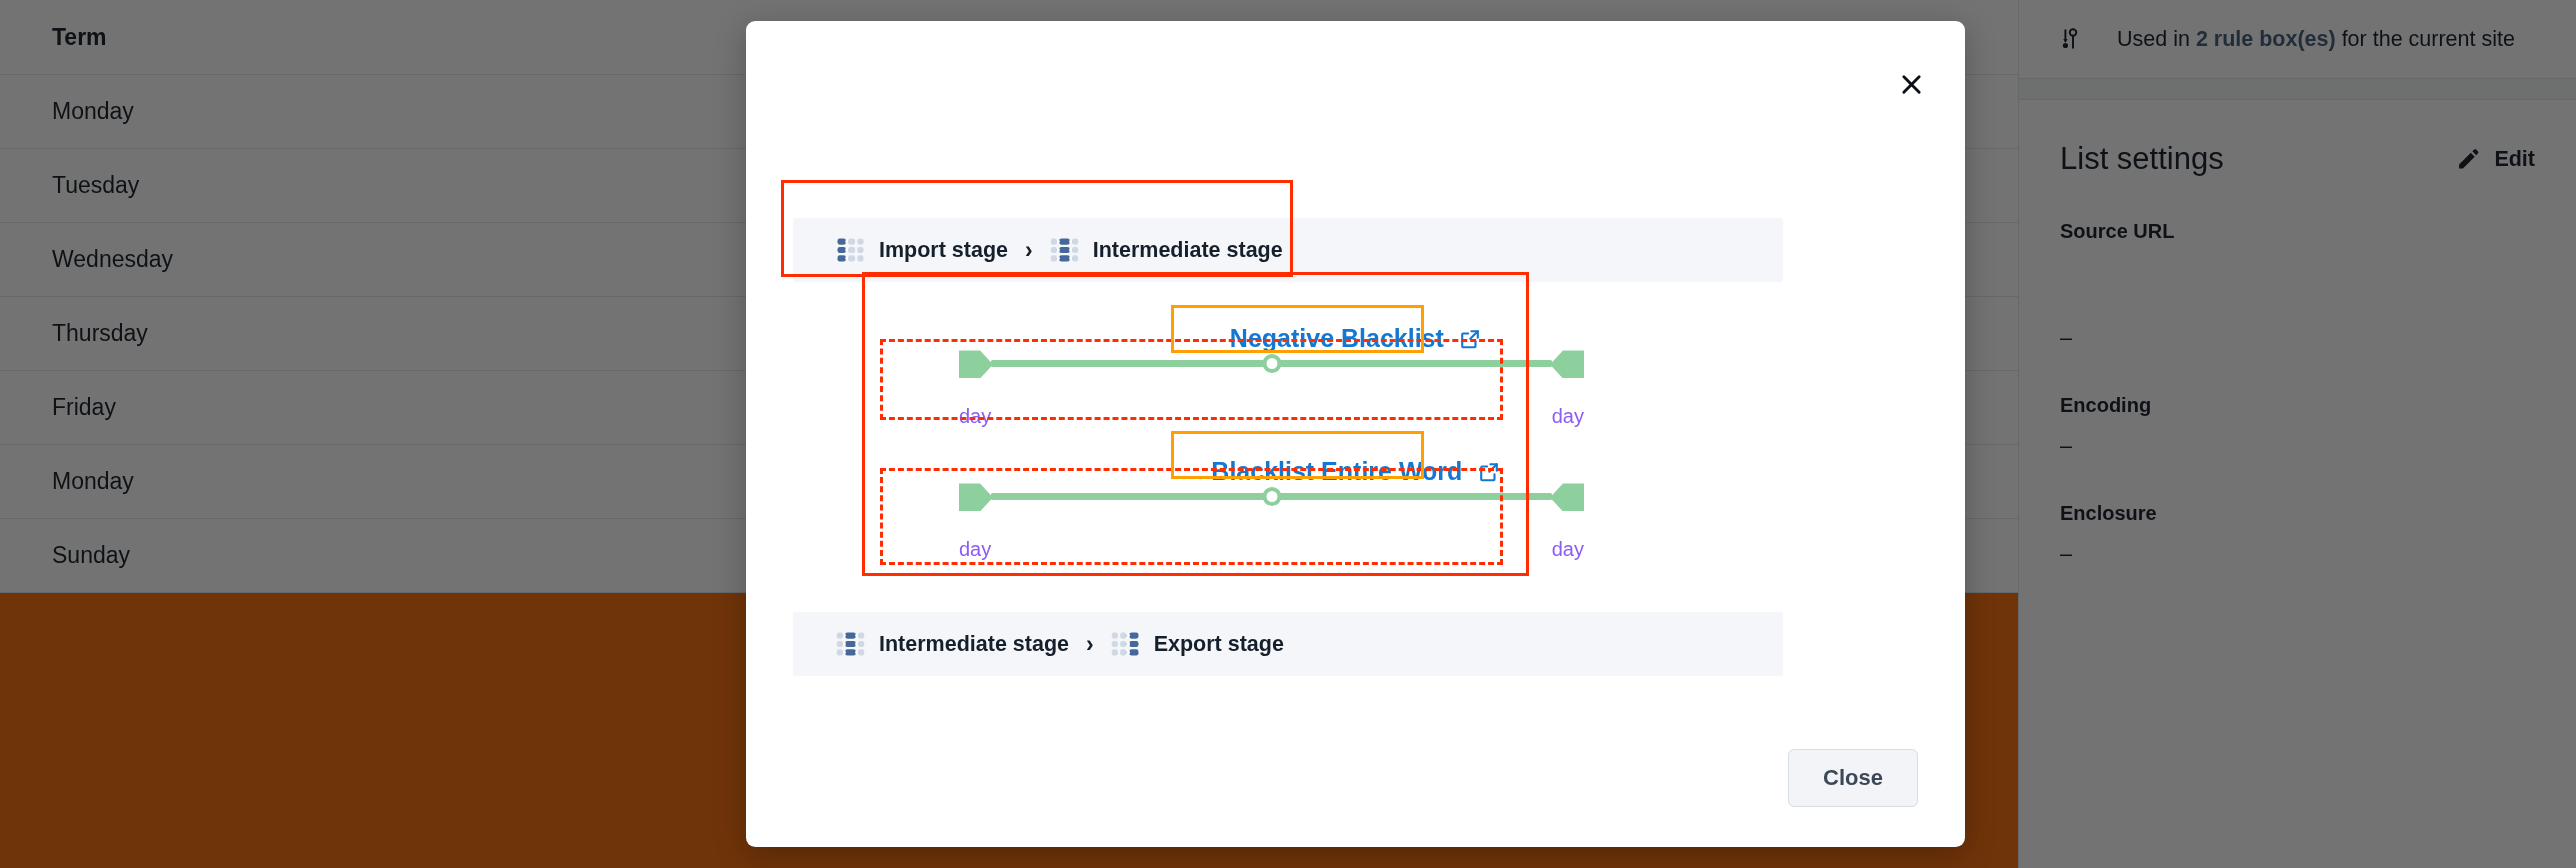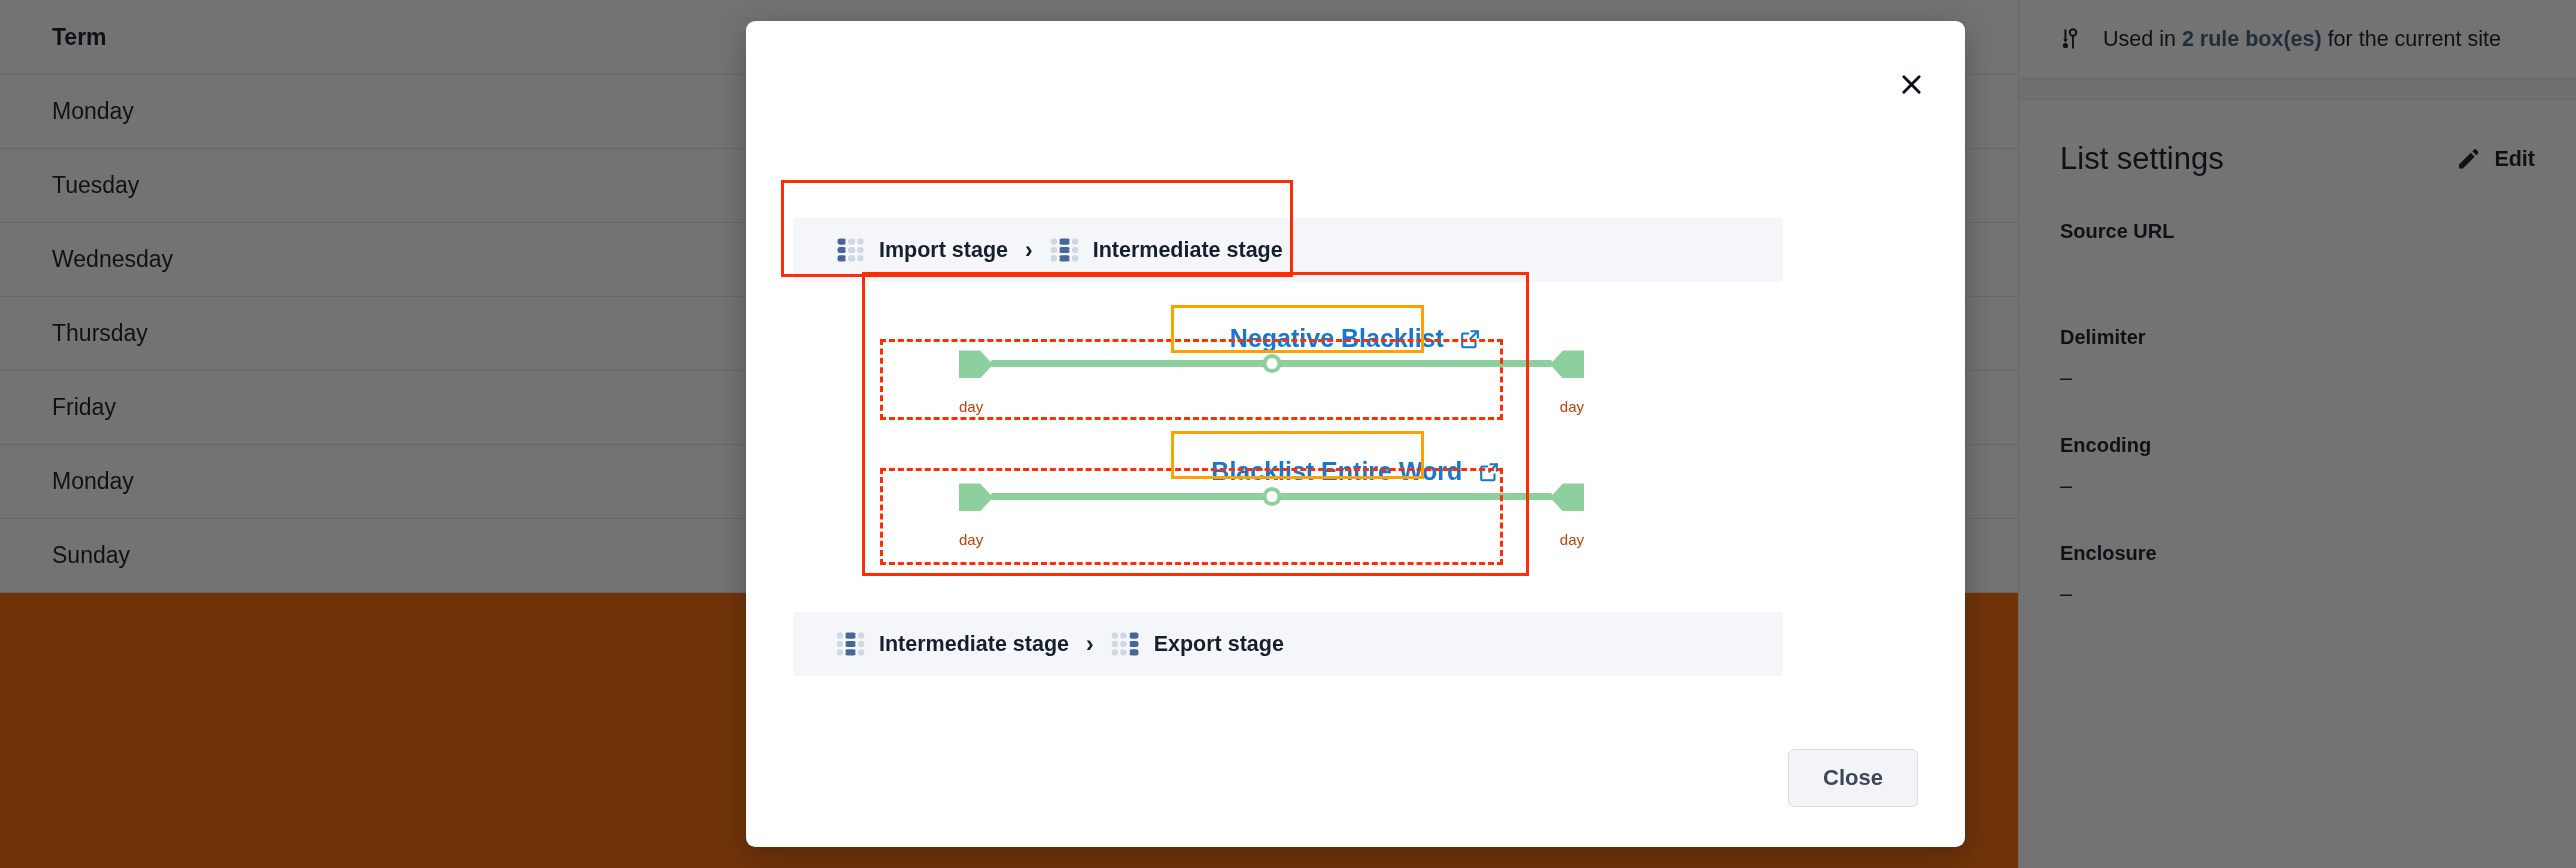--- a/index.html
+++ b/index.html
@@ -53,21 +53,21 @@
     position: absolute;
     right: 0; top: 0;
     width: 558px;
     height: 868px;
     background: #ffffff;
     border-left: 0.8px solid #e3e6ea;
   }
   .sidebar-usage {
     display: flex;
     align-items: center;
-    gap: 17px;
+    gap: 31px;
     padding: 26px 34px 26px 41px;
     border-bottom: 0.8px solid #e3e6ea;
     font-size: 21.5px;
     color: #1f2933;
     white-space: nowrap;
   }
   .usage-icon { width: 26px; height: 26px; flex: 0 0 auto; display:block; }
   .usage-link { color: #4b6780; font-weight: bold; }
 
   .sidebar-gap { height: 20px; background: #f4f5f7; }
@@ -214,23 +214,23 @@
     transform: translateX(-50%);
     width: 19px; height: 19px;
     border-radius: 50%;
     background: #ffffff;
     border: 4.6px solid #8ecf9e;
     box-sizing: border-box;
   }
   .slider-labels {
     display: flex;
     justify-content: space-between;
-    margin-top: 16px;
-    font-size: 15px;
-    color: #c2410c;
+    margin-top: 23px;
+    font-size: 20px;
+    color: #8b5cf6;
   }
 
   
   .anno { position: absolute; pointer-events: none; z-index: 70; }
   .anno.solid-red   { border: 3.8px solid #ff2d00; }
   .anno.dashed-red  { border: 3.8px dashed #ff2d00; }
   .anno.solid-orange{ border: 3.1px solid #ffa000; }
 
   .anno-header   { left: 781px; top: 180px; width: 512px;  height: 97px; }
   .anno-group    { left: 862px; top: 272px; width: 667px;  height: 304px; }
@@ -324,21 +324,20 @@
             <span>Edit</span>
           </div>
         </div>
 
 
         <div class="field">
           <div class="field-label">Source URL</div>
           <div class="field-value"></div>
         </div>
         <div class="field">
-          <div class="field-label">Delimiter</div>
           <div class="field-value">–</div>
         </div>
         <div class="field">
           <div class="field-label">Encoding</div>
           <div class="field-value">–</div>
         </div>
         <div class="field">
           <div class="field-label">Enclosure</div>
           <div class="field-value">–</div>
         </div>

